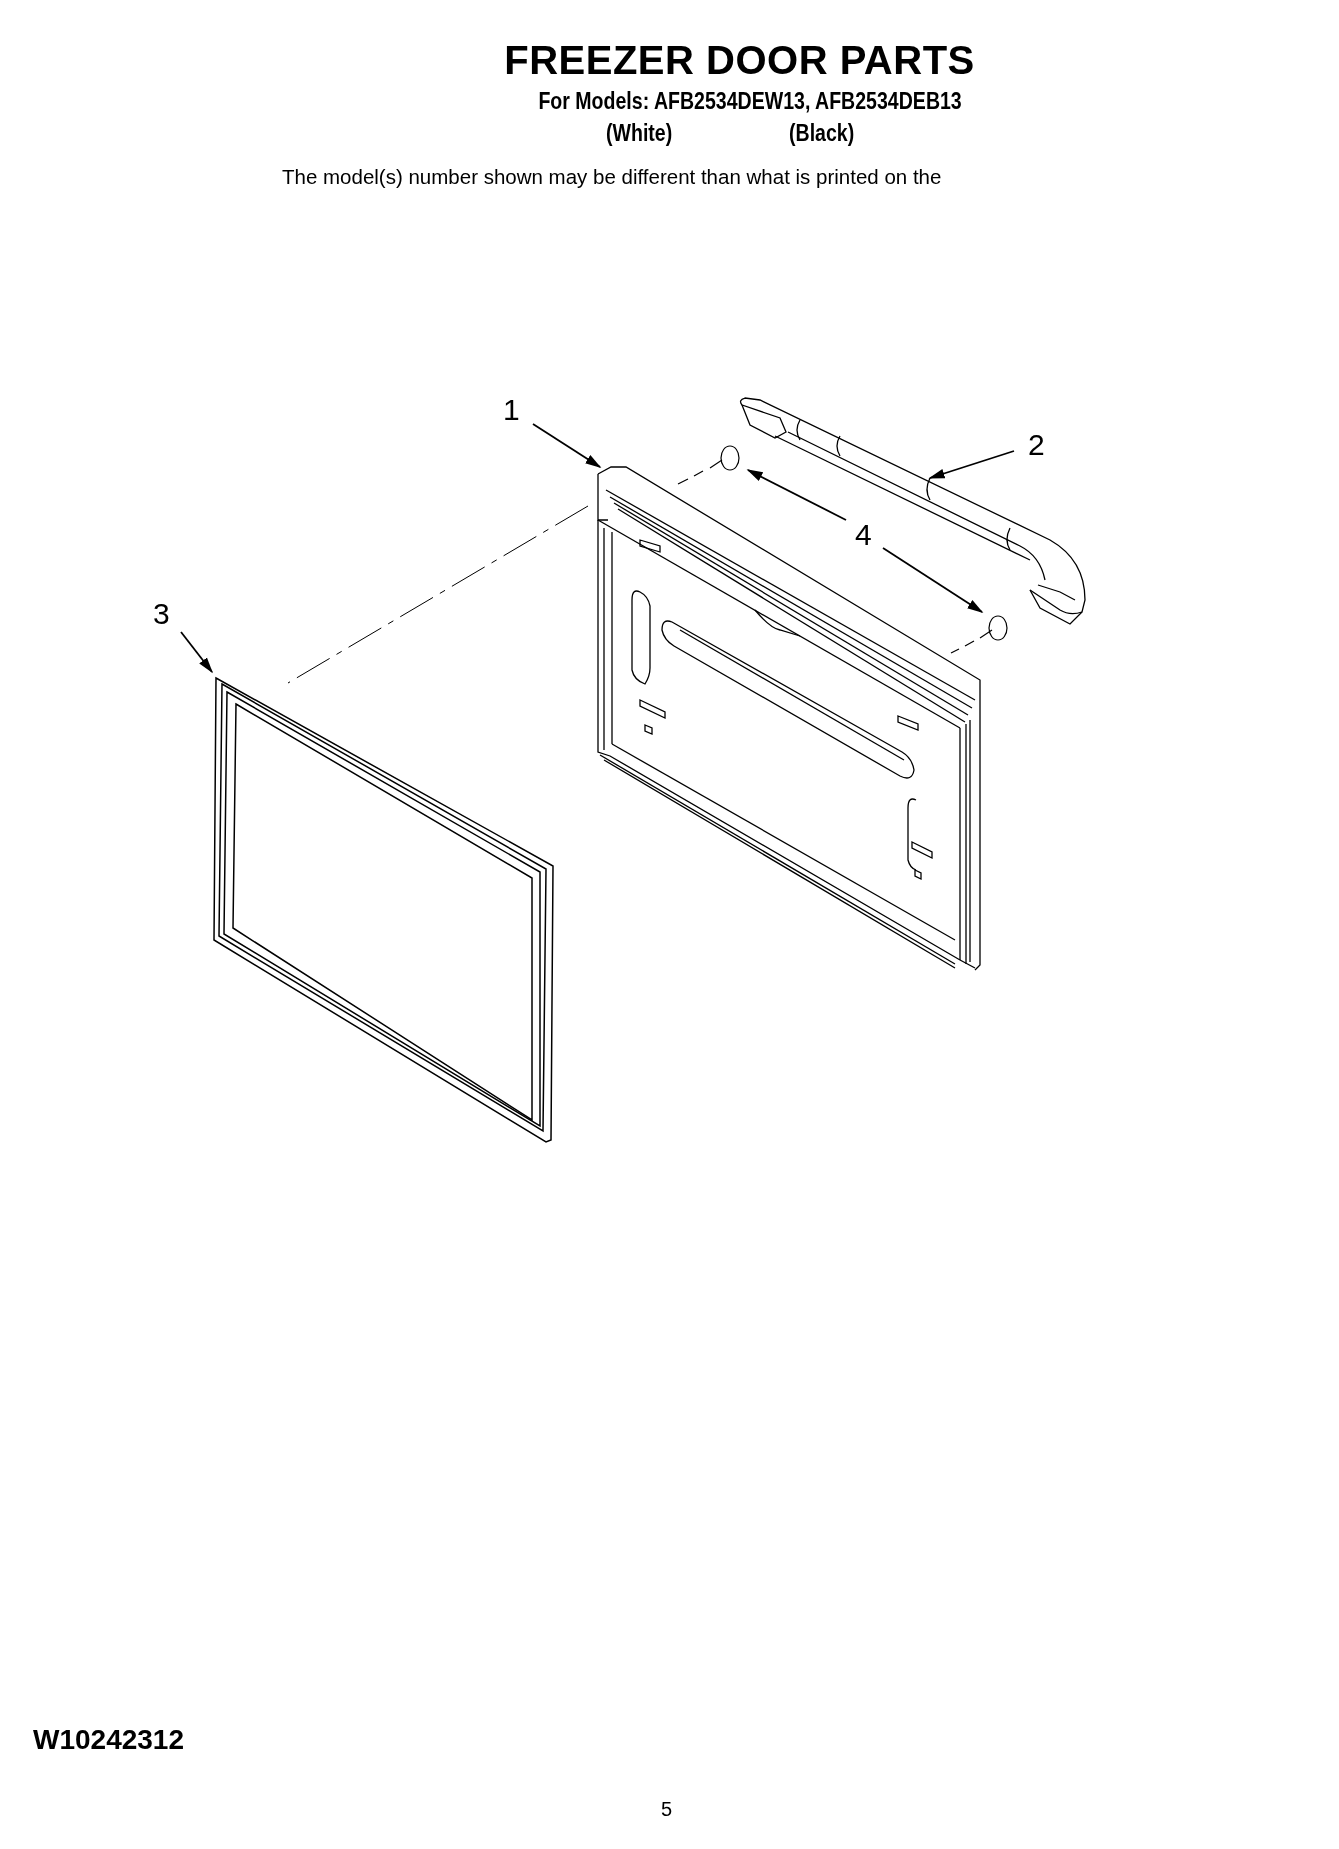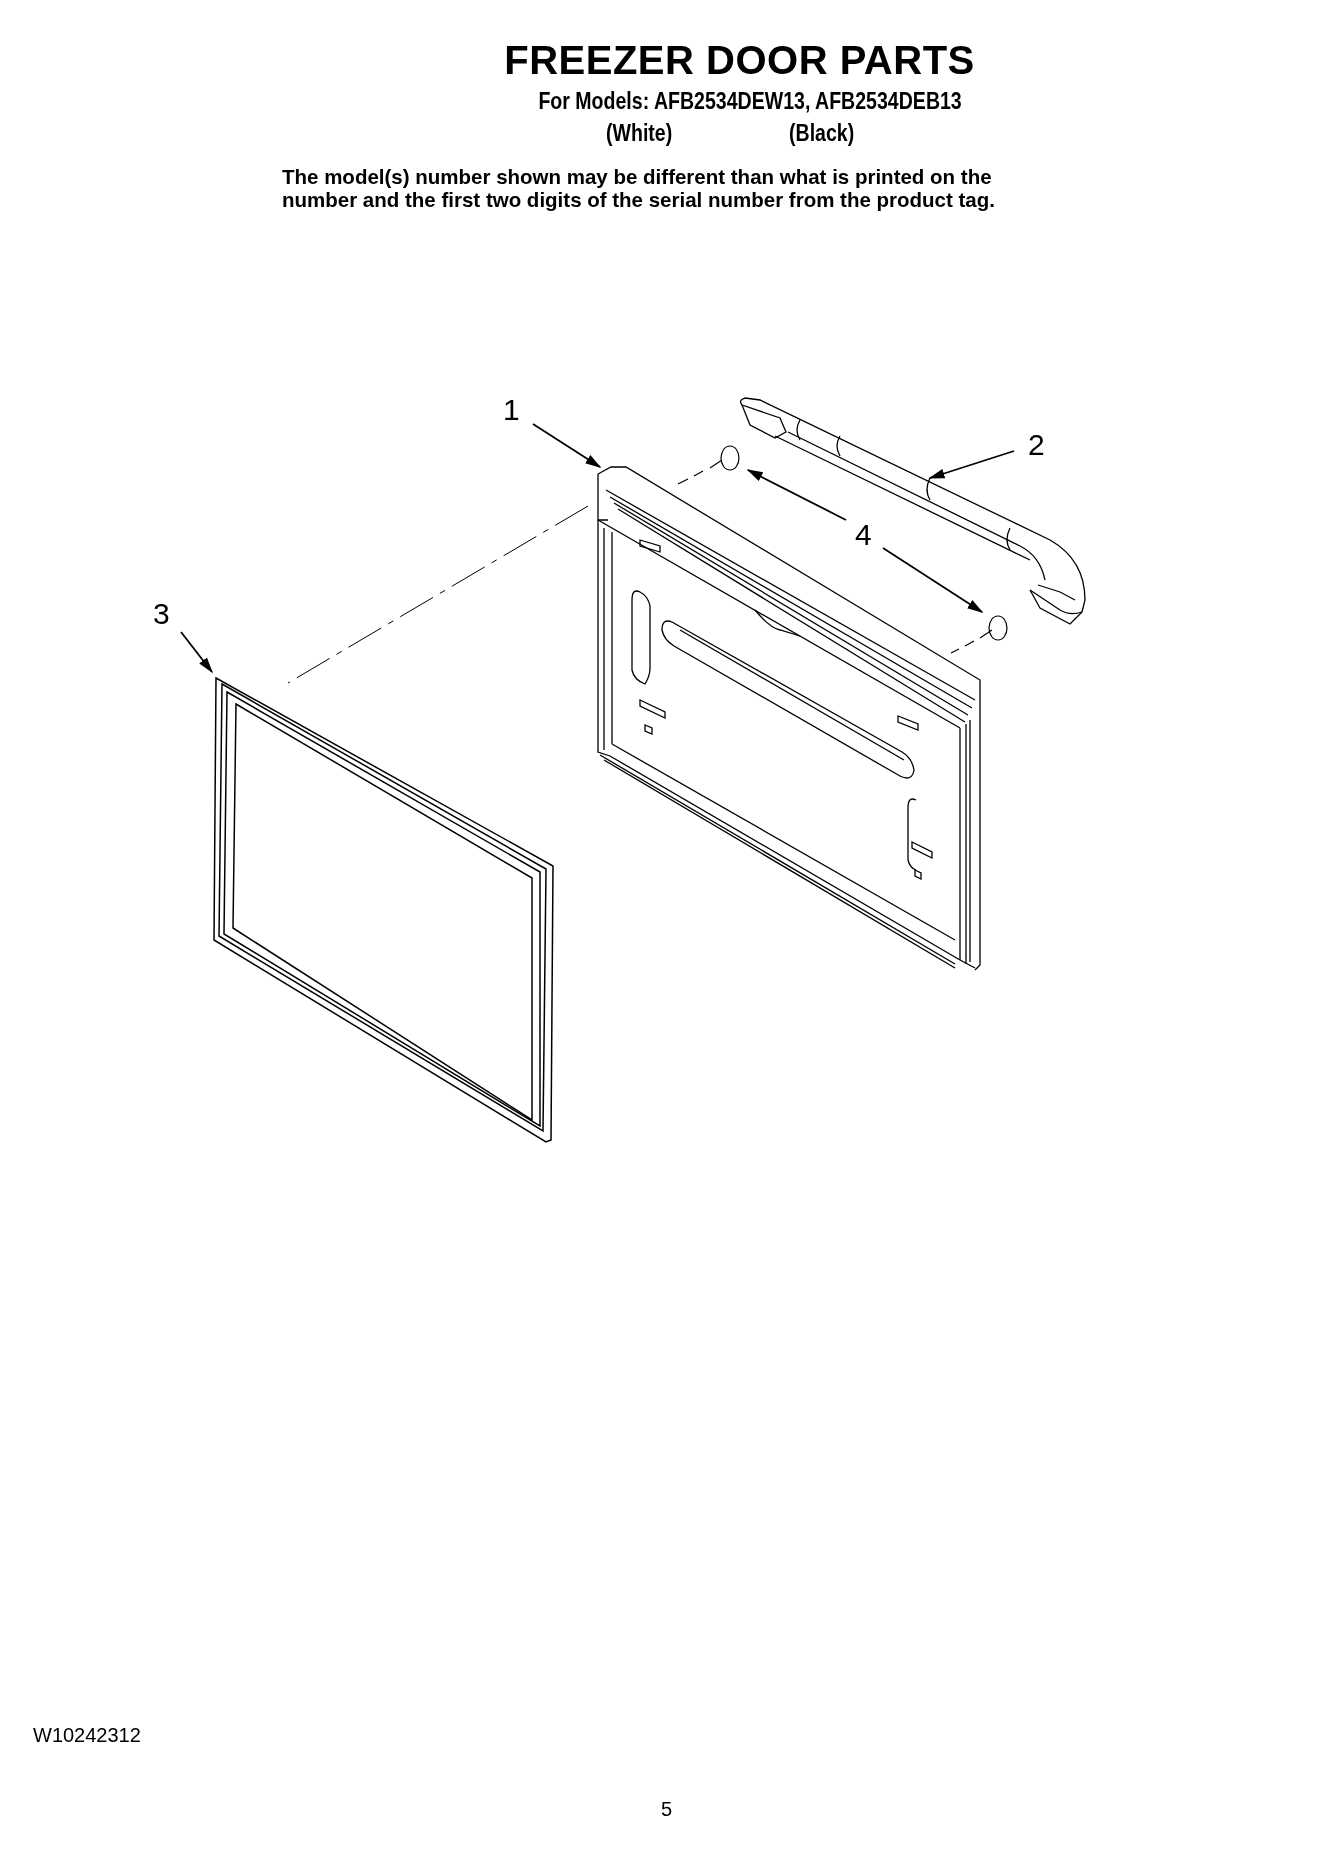--- a/index.html
+++ b/index.html
@@ -1,38 +1,37 @@
 <!DOCTYPE html>
 <html><head>
   <meta charset="utf-8">
   <style>
     html, body { margin: 0; padding: 0; background: #ffffff; }
     body { width: 1339px; height: 1849px; position: relative; overflow: hidden; font-family: "Liberation Sans", sans-serif; color: #000; }
     .title { position: absolute; left: 0; width: 1339px; top: 38px; text-align: center; font-weight: bold; font-size: 40px; letter-spacing: 0.5px; margin-left: 70px; }
     .subtitle { position: absolute; left: 0; width: 1339px; top: 88px; text-align: center; font-weight: bold; font-size: 23px; margin-left: 70px; transform: scaleX(0.85); transform-origin: 740px 0; }
     .color-label { position: absolute; top: 120px; font-weight: bold; font-size: 23px; transform: scaleX(0.85); transform-origin: left top; }
-    .intro { position: absolute; left: 282px; top: 165px; width: 800px; font-size: 20.5px; line-height: 23px; font-weight: bold; }
+    .intro { position: absolute; left: 282px; top: 165px; width: 800px; font-size: 20.5px; line-height: 23px; }
     .intro span { display: block; white-space: nowrap; }
     .callout { position: absolute; font-size: 30px; font-family: "Liberation Sans", sans-serif; }
-    .footer-code { position: absolute; left: 33px; top: 1724px; font-size: 20px; }
+    .footer-code { position: absolute; left: 33px; top: 1724px; font-size: 28px; font-weight: bold; }
     .footer-page { position: absolute; left: 661px; top: 1798px; font-size: 20px; }
     svg.diagram { position: absolute; left: 0; top: 0; width: 1339px; height: 1849px; }
     svg.diagram * { vector-effect: non-scaling-stroke; }
   </style>
 </head>
 <body>
 
 <div class="title">FREEZER DOOR PARTS</div>
 <div class="subtitle">For Models: AFB2534DEW13, AFB2534DEB13</div>
 <div class="color-label" style="left:606px;">(White)</div>
 <div class="color-label" style="left:789px;">(Black)</div>
 
 <div class="intro">
   <span>The model(s) number shown may be different than what is printed on the</span>
-  <span>number and the first two digits of the serial number from the product tag.</span>
 </div>
 
 <svg class="diagram" viewBox="0 0 1339 1849" xmlns="http://www.w3.org/2000/svg">
   <defs>
     <marker id="arrow" viewBox="0 0 10 10" refX="9" refY="5" markerWidth="9" markerHeight="9" orient="auto-start-reverse">
       <path d="M0,2 L10,5 L0,8 z" fill="#000"></path>
     </marker>
   </defs>
 
   <g fill="none" stroke="#000" stroke-width="1.3">

